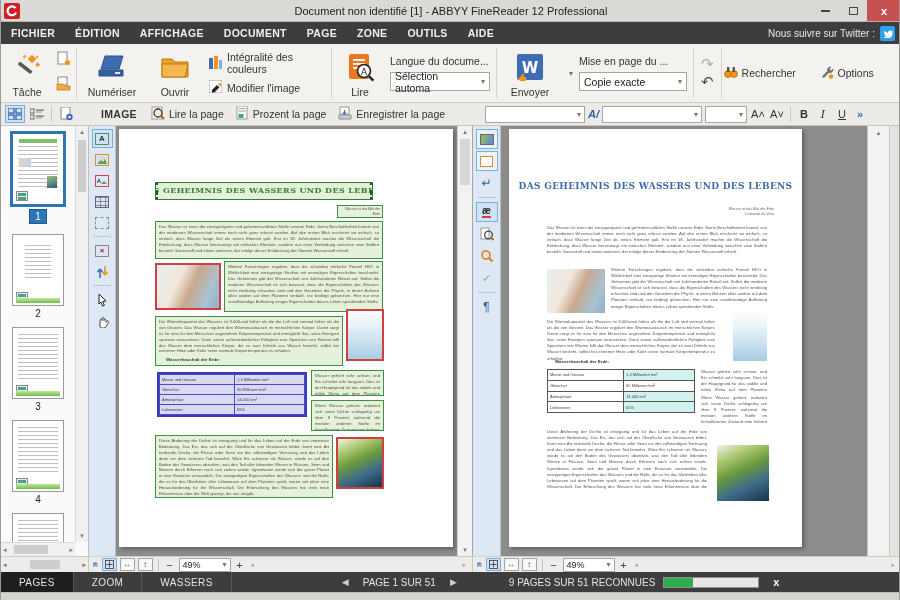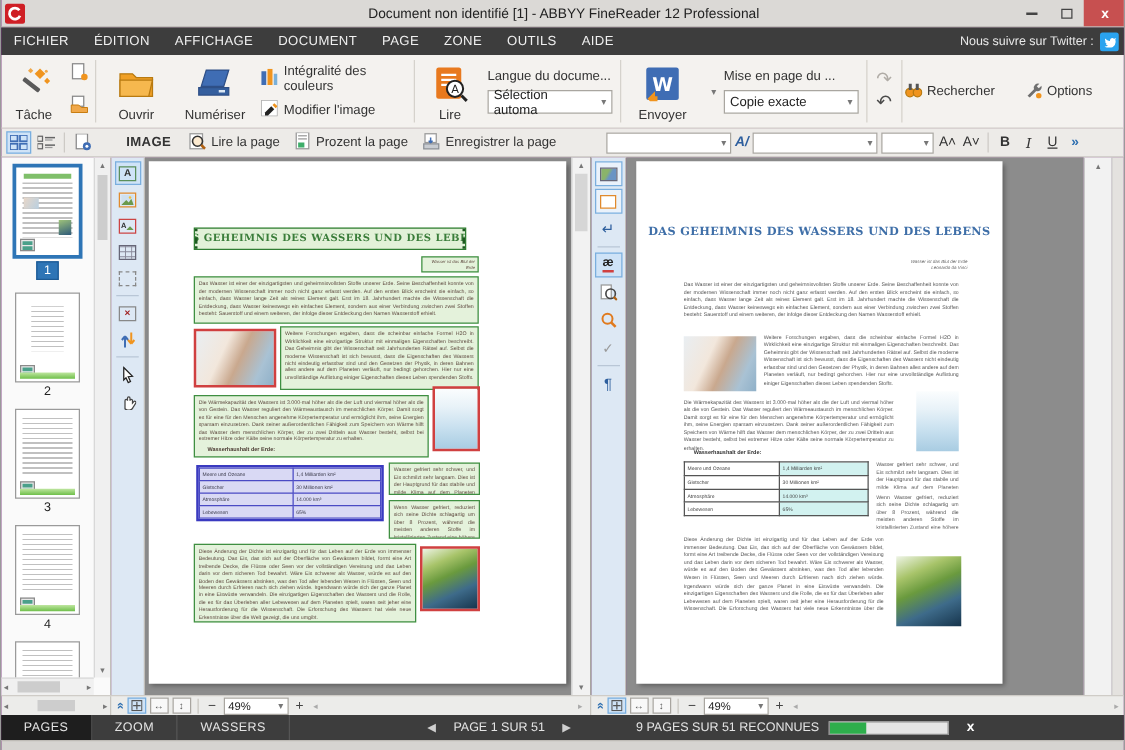--- a/index.html
+++ b/index.html
@@ -1,32 +1,32 @@
 <!DOCTYPE html>
 <html><head>
 <meta charset="utf-8">
 <style>
   html,body{margin:0;padding:0;background:#c8c8c8;}
   *{box-sizing:border-box;}
-  .app{position:relative;width:900px;height:600px;font-family:"Liberation Sans",sans-serif;overflow:hidden;background:#701a75;border-left:1px solid #9a9a9a;border-right:1px solid #9a9a9a;}
+  .app{position:relative;width:900px;height:600px;font-family:"Liberation Sans",sans-serif;overflow:hidden;background:#be185d;border-left:1px solid #9a9a9a;border-right:1px solid #9a9a9a;}
 
   
   .titlebar{position:absolute;top:0;left:0;width:900px;height:22px;background:#dbd9d6;border-bottom:1px solid #b8b5b0;display:flex;align-items:center;}
   .app-logo{width:16px;height:16px;margin-left:3px;background:#cf1f25;border-radius:2px;display:flex;align-items:center;justify-content:center;}
   .app-logo svg{display:block;}
   .title-text{position:absolute;left:0;right:0;text-align:center;font-size:11px;color:#222;}
   .win-controls{margin-left:auto;display:flex;height:100%;align-items:stretch;z-index:2;}
   .win-btn{width:28px;display:flex;align-items:center;justify-content:center;color:#333;font-size:10px;}
   .win-btn .bar{width:9px;height:2px;background:#444;}
   .win-btn .box{width:9px;height:8px;border:1.5px solid #444;}
   .win-close{width:34px;background:#c75050;color:#fff;font-size:11px;font-weight:bold;display:flex;align-items:center;justify-content:center;}
 
   
   .menubar{position:absolute;top:22px;left:0;width:900px;height:22px;background:#3d3d3d;display:flex;align-items:center;color:#f0f0f0;font-size:10.5px;}
-  .menu-item{padding:0 10px;height:100%;display:flex;align-items:center;letter-spacing:.3px;}
+  .menu-item{padding:0 10px;height:100%;display:flex;align-items:center;letter-spacing:.3px;font-weight:bold;}
   .menu-right{margin-left:auto;display:flex;align-items:center;gap:5px;padding-right:6px;font-size:10px;color:#e8e8e8;}
   .tw-icon{width:15px;height:15px;background:#2aa3ef;border-radius:2px;display:flex;align-items:center;justify-content:center;}
 
   
   .toolbar{position:absolute;top:44px;left:0;width:900px;height:59px;background:#f4f2ef;border-bottom:1px solid #cfccc7;display:flex;align-items:stretch;}
   .tb-div{width:1px;background:#d5d2cc;margin:4px 2px;}
   .tb-big{display:flex;flex-direction:column;align-items:center;justify-content:flex-end;padding:3px 4px 4px;font-size:10.5px;color:#333;}
   .tb-big .ic{flex:1;display:flex;align-items:center;justify-content:center;}
   .tb-col{display:flex;flex-direction:column;justify-content:center;gap:5px;padding:0 4px;font-size:10.5px;color:#333;}
   .tb-row{display:flex;align-items:center;gap:5px;}
@@ -231,38 +231,38 @@
       <span><svg width="15" height="15" viewBox="0 0 15 15">
             <rect x="2" y="1" width="9" height="12" fill="#fff" stroke="#888"></rect>
             <circle cx="11.5" cy="11.5" r="2.6" fill="#f0941e"></circle>
           </svg></span>
       <span><svg width="15" height="15" viewBox="0 0 15 15">
             <rect x="2" y="1" width="9" height="8" fill="#fff" stroke="#888"></rect>
             <path d="M1 8h6l2 2h5v4H1z" fill="#f0a84a" stroke="#c87d10" stroke-width=".8"></path>
           </svg></span>
     </div>
     <div class="tb-div"></div>
-    <div class="tb-big" style="width:60px">
-      <span class="ic">
-        <svg width="32" height="26" viewBox="0 0 32 26">
-            <path d="M3 5h10l3 3h13v15H3z" fill="#f0a026" stroke="#b87a10"></path>
-            <path d="M3 10h26l-3 13H3z" fill="#f6b84e" stroke="#b87a10"></path>
-          </svg>
-      </span>
-      <span>Ouvrir</span>
-    </div>
     <div class="tb-big" style="width:66px">
       <span class="ic">
         <svg width="34" height="26" viewBox="0 0 34 26">
             <path d="M10 2h18l-4 13H6z" fill="#3f6db4" stroke="#2e4f86"></path>
             <path d="M4 16h24v6H4z" fill="#355f9e" stroke="#2e4f86"></path>
             <rect x="20" y="18" width="5" height="2" fill="#dce8f4"></rect>
           </svg>
       </span>
       <span>Numériser</span>
+    </div>
+    <div class="tb-big" style="width:60px">
+      <span class="ic">
+        <svg width="32" height="26" viewBox="0 0 32 26">
+            <path d="M3 5h10l3 3h13v15H3z" fill="#f0a026" stroke="#b87a10"></path>
+            <path d="M3 10h26l-3 13H3z" fill="#f6b84e" stroke="#b87a10"></path>
+          </svg>
+      </span>
+      <span>Ouvrir</span>
     </div>
     <div class="tb-col" style="width:124px">
       <span class="tb-row">
         <span><svg width="13" height="13" viewBox="0 0 13 13">
               <rect x="0" y="2" width="4" height="11" fill="#3f6db4"></rect>
               <rect x="5" y="0" width="4" height="13" fill="#f0941e"></rect>
               <rect x="10" y="4" width="3" height="9" fill="#7ab0d8"></rect>
             </svg></span>
         <span>Intégralité des couleurs</span>
       </span>

